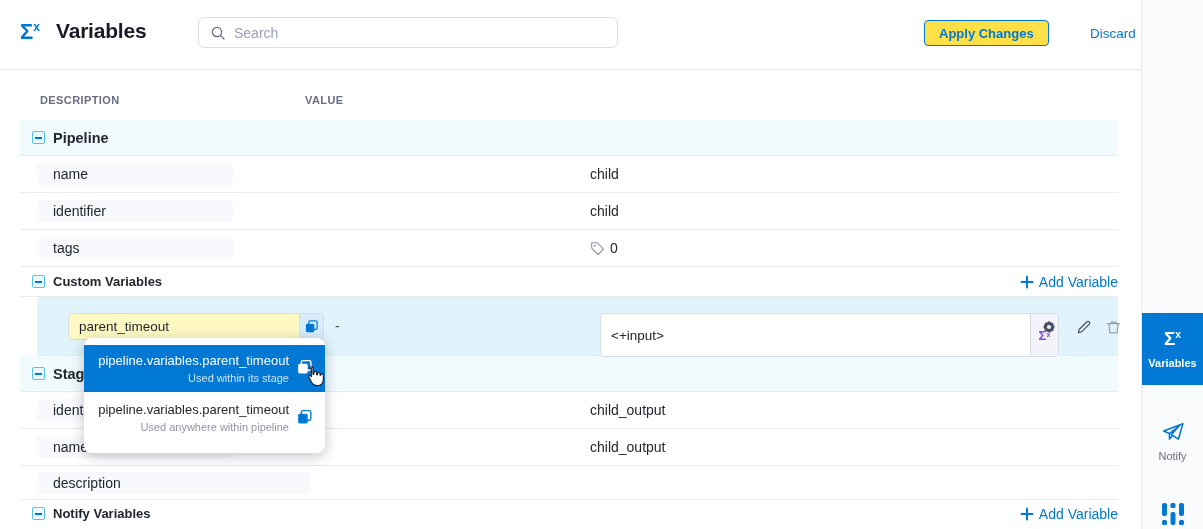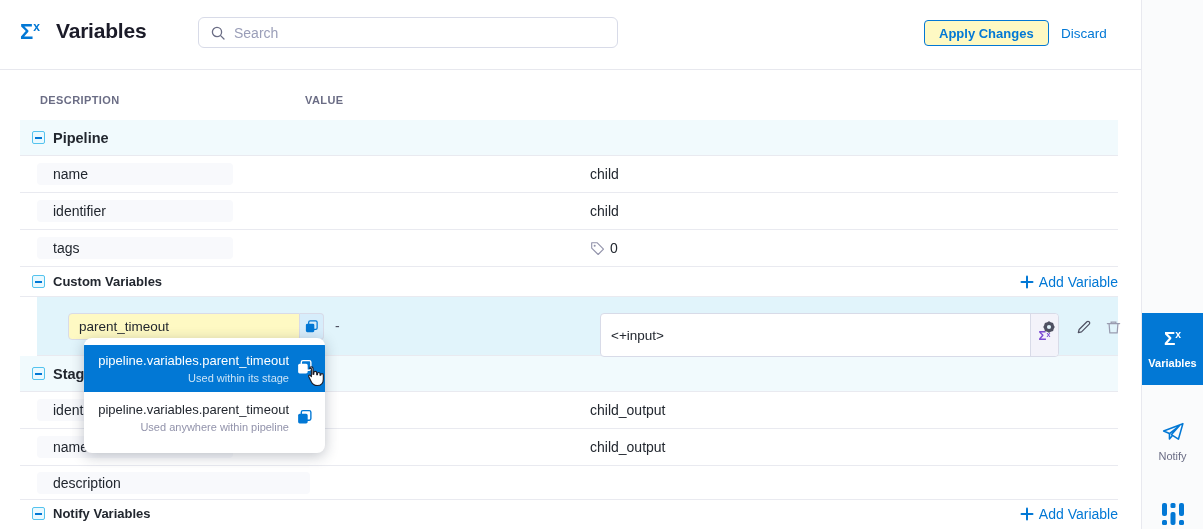--- a/index.html
+++ b/index.html
@@ -15,23 +15,23 @@
   .logo-sigma { position:absolute; left:20px; top:19px; font-size:22px; font-weight:700; color:#0278d5; }
   .logo-sigma .sup, .suffix .sup, .sb-sigma .sup { font-size:.55em; vertical-align:super; font-weight:700; }
   .page-title { position:absolute; left:56px; top:19px; font-size:21px; font-weight:700; color:#1b1b28; letter-spacing:-.2px; }
   .searchbox { position:absolute; left:198px; top:17px; width:420px; height:31px;
                border:1px solid #d8dbe8; border-radius:6px; background:#fff; display:flex; align-items:center; }
   .searchbox svg { margin:0 8px 0 11px; flex:none; }
   .searchbox input { border:none; outline:none; flex:1; font-size:14px; color:#22272f; background:transparent;
                      font-family:"Liberation Sans", sans-serif; }
   .searchbox input::placeholder { color:#9a9eb8; }
   .btn-apply { position:absolute; left:924px; top:20px; height:26px; padding:0 14px;
-               border:1px solid #0278d5; border-radius:4px; background:#fef9c3; color:#0278d5;
+               border:1px solid #0278d5; border-radius:4px; background:#fde047; color:#0278d5;
                font-size:13px; font-weight:700; font-family:"Liberation Sans", sans-serif; cursor:pointer; }
-  .btn-discard { position:absolute; left:1061px; top:26px; font-size:13.5px; font-weight:500; color:#0278d5; cursor:pointer; }
+  .btn-discard { position:absolute; left:1090px; top:26px; font-size:13.5px; font-weight:500; color:#0278d5; cursor:pointer; }
 
   
   .tablewrap { position:relative; margin:0 23px 0 20px; }
   .thead { display:grid; grid-template-columns:265px 280px 1fr; padding-top:24px; height:42px;
            font-size:11px; font-weight:700; letter-spacing:.4px; color:#6b6d85; }
   .thead .c1 { padding-left:8px; } .thead .c2 { padding-left:20px; } .thead .c3 { padding-left:20px; }
 
   .row { display:grid; grid-template-columns:265px 280px 1fr; align-items:center; border-bottom:1px solid #e9eaf0; }
   .row .labelcell { padding-left:17px; }
   .labelstrip { display:inline-flex; align-items:center; height:22px; width:196px; padding-left:16px;

